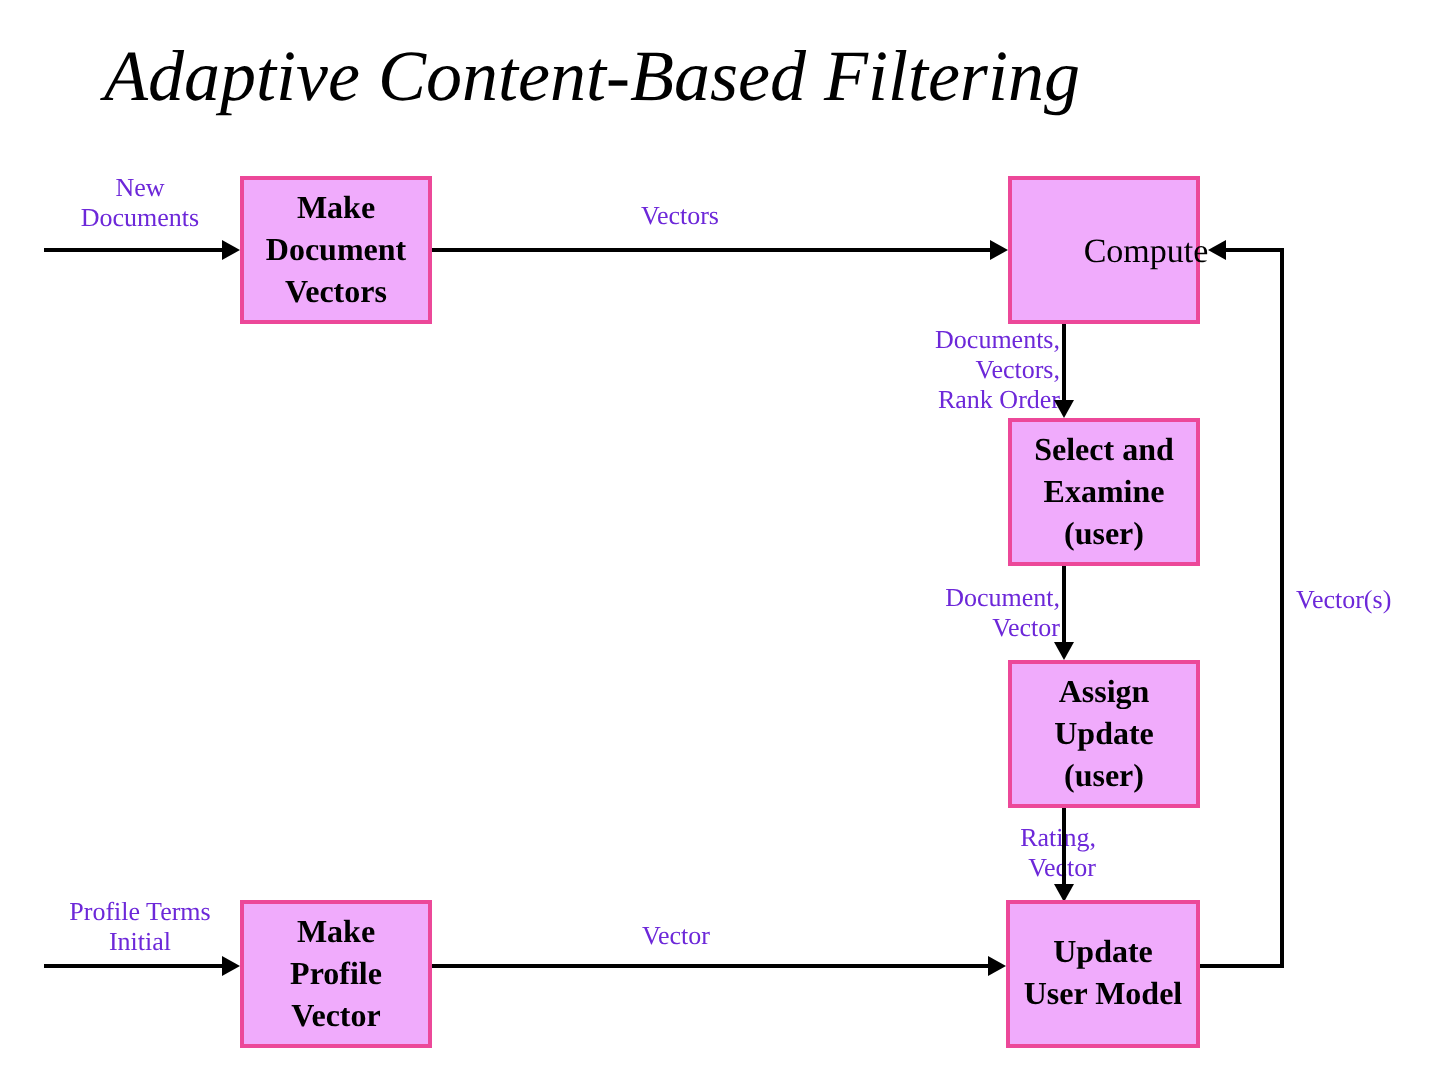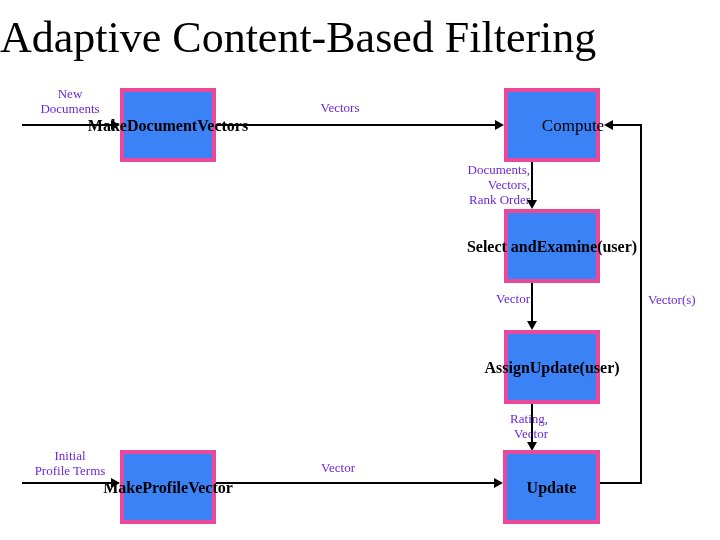--- a/index.html
+++ b/index.html
@@ -16,34 +16,35 @@
     font-family: "Liberation Serif", "DejaVu Serif", serif;
     color: #000000;
   }
   #title {
     position: absolute;
     left: 0;
     top: 16px;
     width: 592px;
     text-align: center;
     font-family: "Liberation Serif", "DejaVu Serif", serif;
-    font-size: 44px;
+    font-size: 36px;
     line-height: 44px;
     font-weight: normal;
     color: #000000;
     white-space: nowrap;
+    font-style: italic;
   }
   
   .node {
     position: absolute;
     box-sizing: border-box;
-    border: 4px solid #ec4899;
-    background: #3b82f6;
+    border: 2px solid #ec4899;
+    background: #f0abfc;
     display: flex;
-    flex-direction: row;
+    flex-direction: column;
     align-items: center;
     justify-content: center;
     font-family: "Liberation Serif", "DejaVu Serif", serif;
     font-size: 16px;
     line-height: 21px;
     color: #000000;
     text-align: center;
   }
   .node .line { display: block; white-space: nowrap; }
   .node.bold { font-weight: bold; }
@@ -131,20 +132,21 @@
   <div class="vline" style="left:531px; top:162px; height:42px;"></div>
   <div class="arrow-d" style="left:527px; top:200px;"></div>
 
   <div class="node bold" style="left:504px; top:209px; width:96px; height:74px;">
     <span class="line">Select and</span>
     <span class="line">Examine</span>
     <span class="line">(user)</span>
   </div>
 
   <div class="edge-label rgt" style="left:412px; top:291px; width:118px;">
+    <span class="line">Document,</span>
     <span class="line">Vector</span>
   </div>
 
   <div class="vline" style="left:531px; top:283px; height:42px;"></div>
   <div class="arrow-d" style="left:527px; top:321px;"></div>
 
   <div class="node bold" style="left:504px; top:330px; width:96px; height:74px;">
     <span class="line">Assign</span>
     <span class="line">Update</span>
     <span class="line">(user)</span>
@@ -152,42 +154,43 @@
 
   <div class="edge-label rgt" style="left:432px; top:411px; width:116px;">
     <span class="line">Rating,</span>
     <span class="line">Vector</span>
   </div>
 
   <div class="vline" style="left:531px; top:404px; height:42px;"></div>
   <div class="arrow-d" style="left:527px; top:442px;"></div>
 
   <div class="edge-label ctr" style="left:14px; top:448px; width:112px;">
+    <span class="line">Profile Terms</span>
     <span class="line">Initial</span>
-    <span class="line">Profile Terms</span>
   </div>
 
   <div class="hline" style="left:22px; top:482px; width:90px;"></div>
   <div class="arrow-r" style="left:111px; top:478px;"></div>
 
   <div class="node bold" style="left:120px; top:450px; width:96px; height:74px;">
     <span class="line">Make</span>
     <span class="line">Profile</span>
     <span class="line">Vector</span>
   </div>
 
   <div class="edge-label ctr" style="left:288px; top:460px; width:100px;">
     <span class="line">Vector</span>
   </div>
 
   <div class="hline" style="left:216px; top:482px; width:280px;"></div>
   <div class="arrow-r" style="left:494px; top:478px;"></div>
 
   <div class="node bold" style="left:503px; top:450px; width:97px; height:74px;">
     <span class="line">Update</span>
+    <span class="line">User Model</span>
   </div>
 
   <div class="hline" style="left:600px; top:482px; width:42px;"></div>
   <div class="vline" style="left:640px; top:124px; height:360px;"></div>
   <div class="hline" style="left:613px; top:124px; width:29px;"></div>
   <div class="arrow-l" style="left:604px; top:120px;"></div>
 
   <div class="edge-label" style="left:648px; top:292px; width:70px;">
     <span class="line">Vector(s)</span>
   </div>

